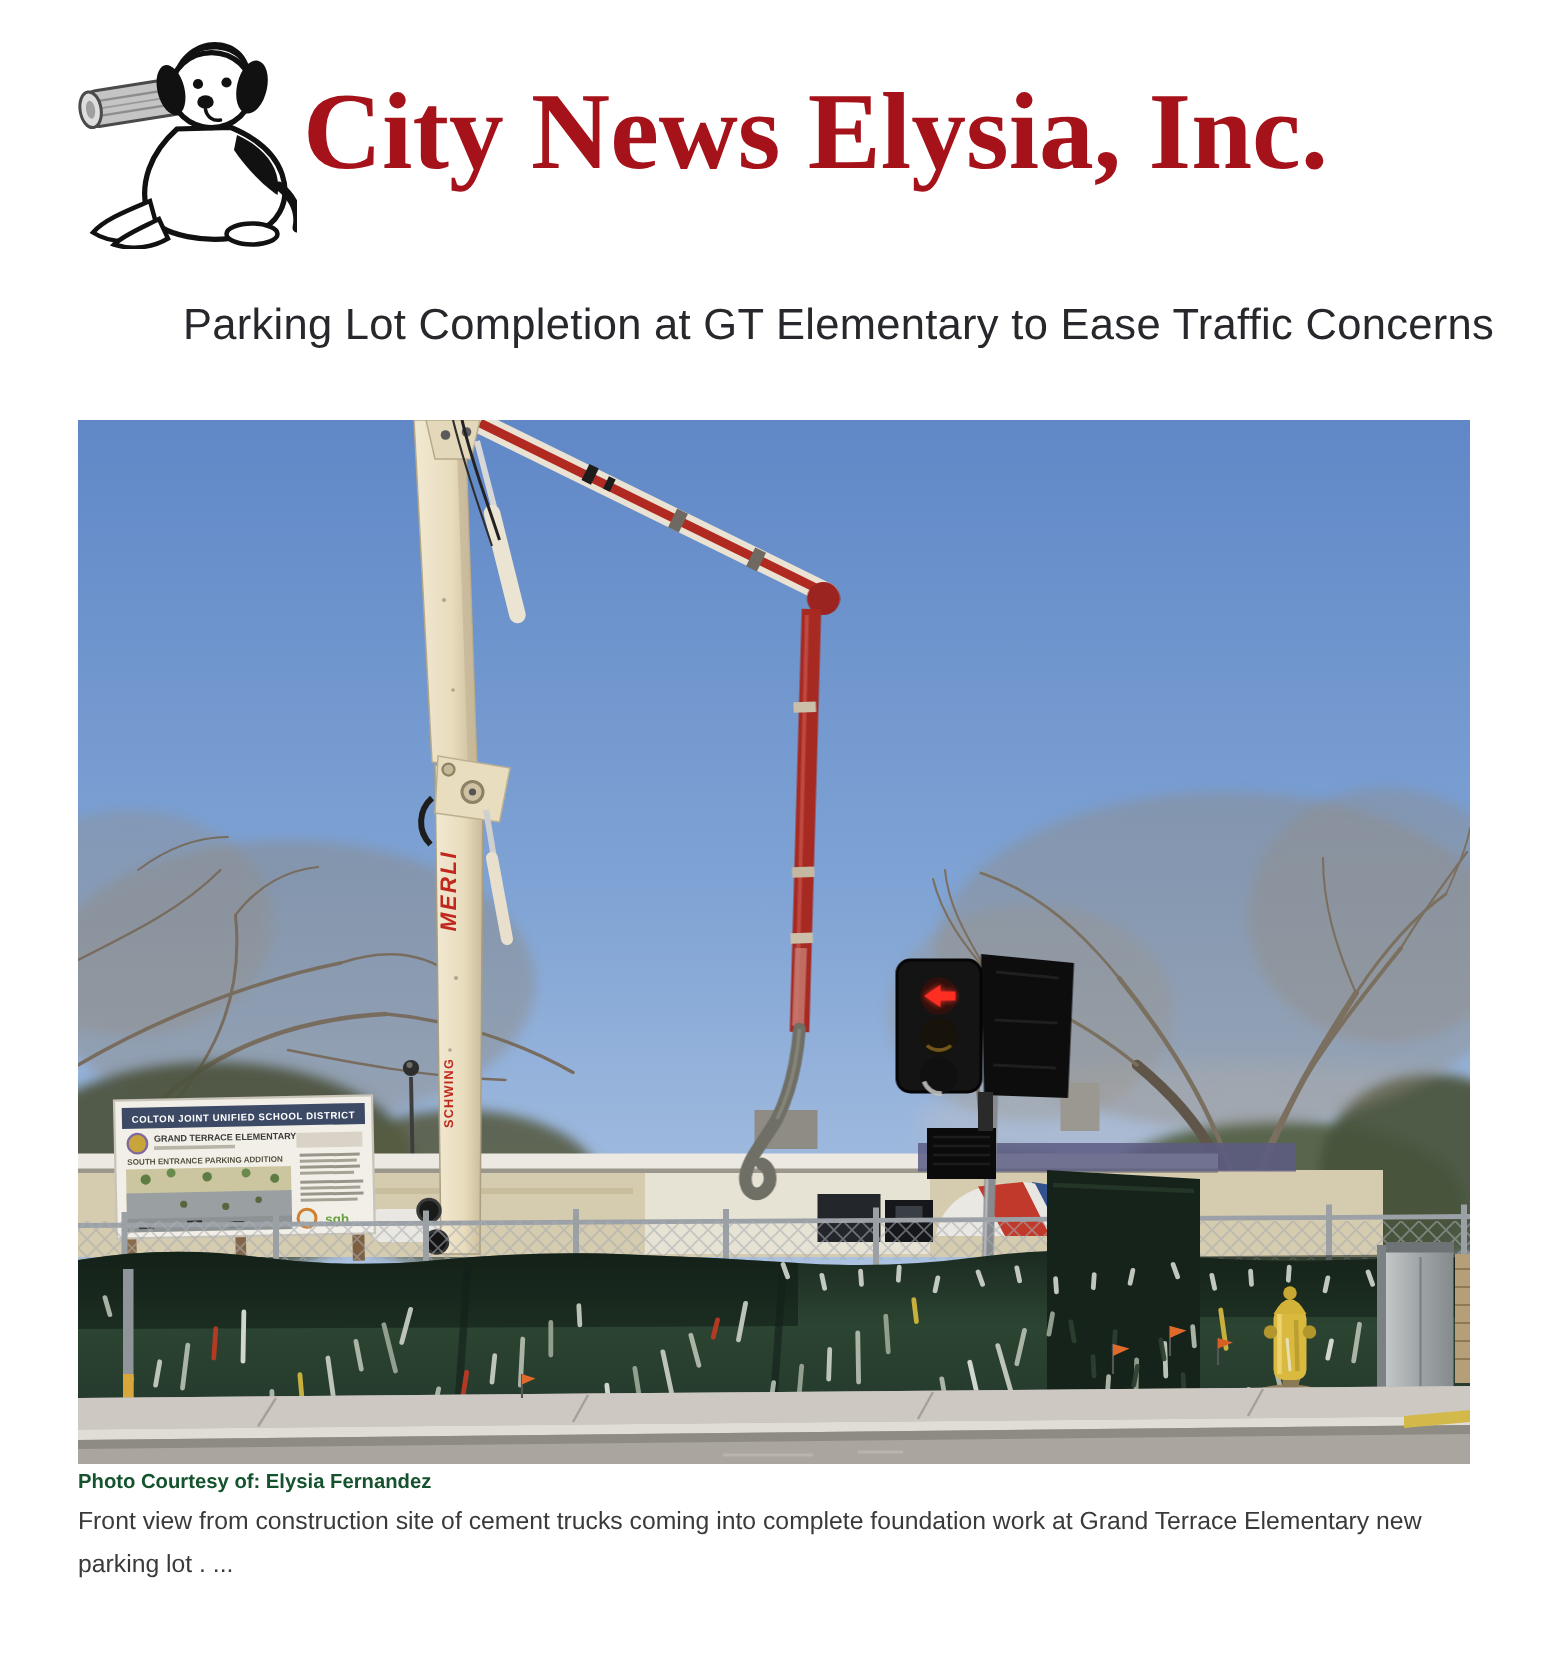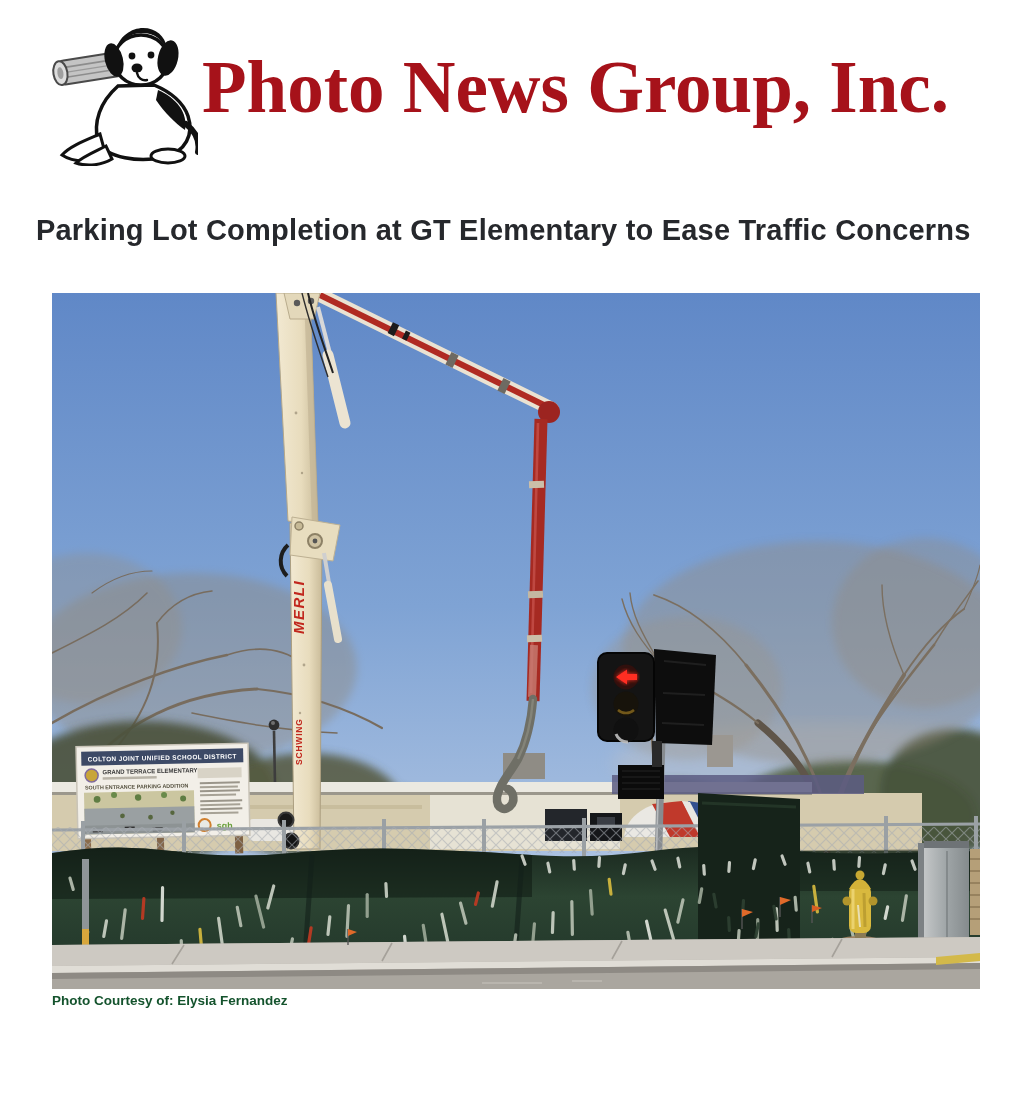--- a/index.html
+++ b/index.html
@@ -1,20 +1,20 @@
 <!DOCTYPE html>
 <html><head>
 <meta charset="utf-8">
 <style>
   html,body{margin:0;padding:0;background:#ffffff;}
   body{width:1032px;height:1115px;overflow:hidden;font-family:"Liberation Sans",sans-serif;position:relative;}
   .site-header{display:flex;align-items:center;padding:12px 0 0 48px;height:164px;box-sizing:border-box;}
   .dog-logo{flex:0 0 auto;}
   .logo-text{font-family:"Liberation Serif","DejaVu Serif",serif;font-weight:700;font-size:73px;color:#a6121a;letter-spacing:0px;margin-left:4px;white-space:nowrap;}
-  .article-title{width:960px;margin:47px auto 0;text-align:left;font-size:29px;line-height:38px;font-weight:700;color:#26282c;letter-spacing:.2px;}
+  .article-title{width:960px;margin:34px auto 0;text-align:right;font-size:29px;line-height:38px;font-weight:400;color:#26282c;letter-spacing:.2px;}
   figure.article-photo{margin:44px 52px 0;width:928px;}
   figure.article-photo svg{display:block;}
   .photo-credit{margin-top:4px;font-size:13.5px;font-weight:700;color:#14532d;}
   .photo-caption{margin-top:5px;font-size:16.5px;line-height:29px;color:#3a3a3a;width:928px;}
 </style>
 </head>
 <body>
 
 <header class="site-header">
   <a class="dog-logo" style="text-decoration:none;display:flex;align-items:center;">
@@ -43,21 +43,21 @@
         <path d="M67,47 C70,30 84,22 95,22 C108,22 117,30 119,42 L110,32 C100,24 82,26 74,36 Z" fill="#111111"></path>
         <ellipse cx="66" cy="54" rx="9" ry="17" fill="#111111" transform="rotate(-14 66 54)"></ellipse>
         <ellipse cx="120" cy="52" rx="10" ry="18" fill="#111111" transform="rotate(13 120 52)"></ellipse>
         <circle cx="84" cy="50" r="3.4" fill="#111111"></circle>
         <circle cx="103" cy="49" r="3.4" fill="#111111"></circle>
         <ellipse cx="91" cy="67" rx="12" ry="10" fill="#ffffff"></ellipse>
         <ellipse cx="89" cy="62" rx="5.5" ry="4.5" fill="#111111"></ellipse>
         <path d="M89,67 C90,72 94,75 99,74" fill="none" stroke="#111111" stroke-width="2.4" stroke-linecap="round"></path>
       </svg>
     </span>
-    <span class="logo-text">Photo News Group, Inc.</span>
+    <span class="logo-text">City News Elysia, Inc.</span>
   </a>
 </header>
 
 <h1 class="article-title">Parking Lot Completion at GT Elementary to Ease Traffic Concerns</h1>
 
 <figure class="article-photo">
   <svg width="928" height="696" viewBox="0 0 928 696">
     <defs>
       <linearGradient id="sky" x1="0" y1="0" x2="0" y2="1">
         <stop offset="0" stop-color="#6088c7"></stop>
@@ -421,14 +421,15 @@
       <polygon points="728,604 739,607 728,612" fill="#e06a2a"></polygon>
       <line x1="760" y1="630" x2="760" y2="612" stroke="#555" stroke-width="1.4"></line>
       <polygon points="760,612 770,615 760,619" fill="#d85f24"></polygon>
       <line x1="296" y1="652" x2="296" y2="636" stroke="#555" stroke-width="1.4"></line>
       <polygon points="296,636 305,639 296,643" fill="#e06a2a"></polygon>
     </g>
   </svg>
 
   <figcaption>
     <div class="photo-credit">Photo Courtesy of: Elysia Fernandez</div>
+    <div class="photo-caption">Front view from construction site of cement trucks coming into complete foundation work at Grand Terrace Elementary new parking lot . ...</div>
   </figcaption>
 </figure>
 
 </body></html>

